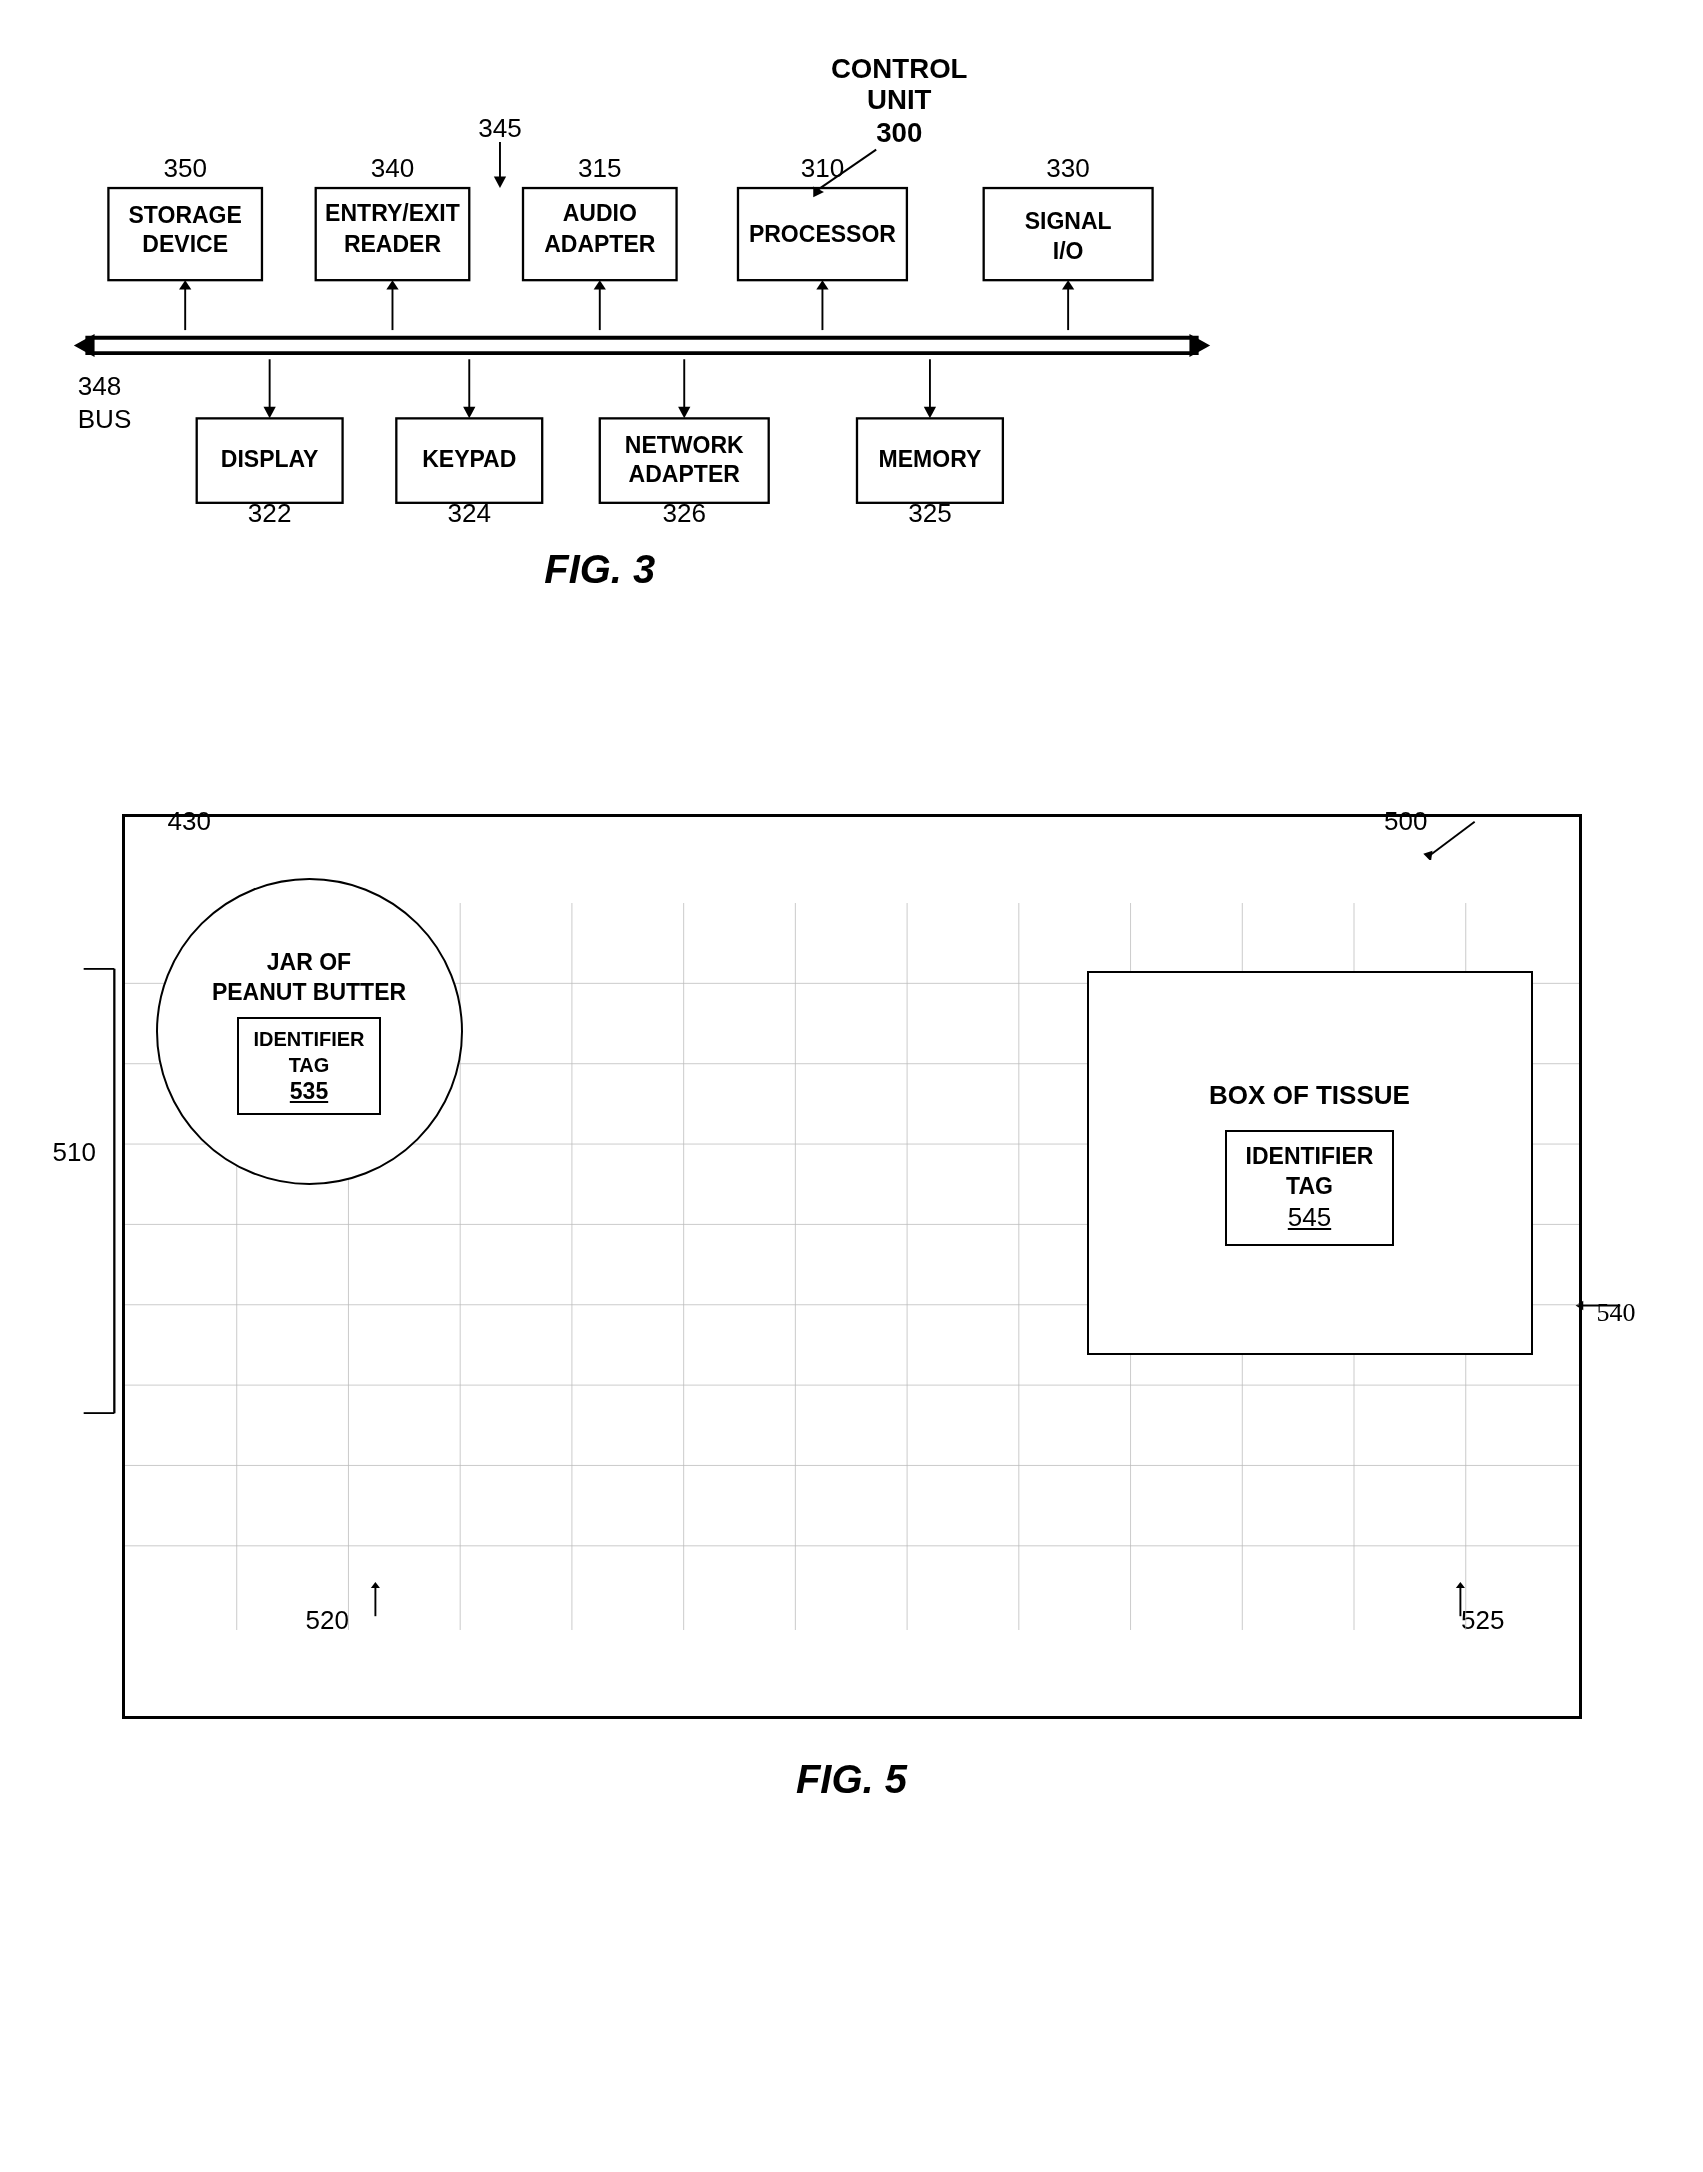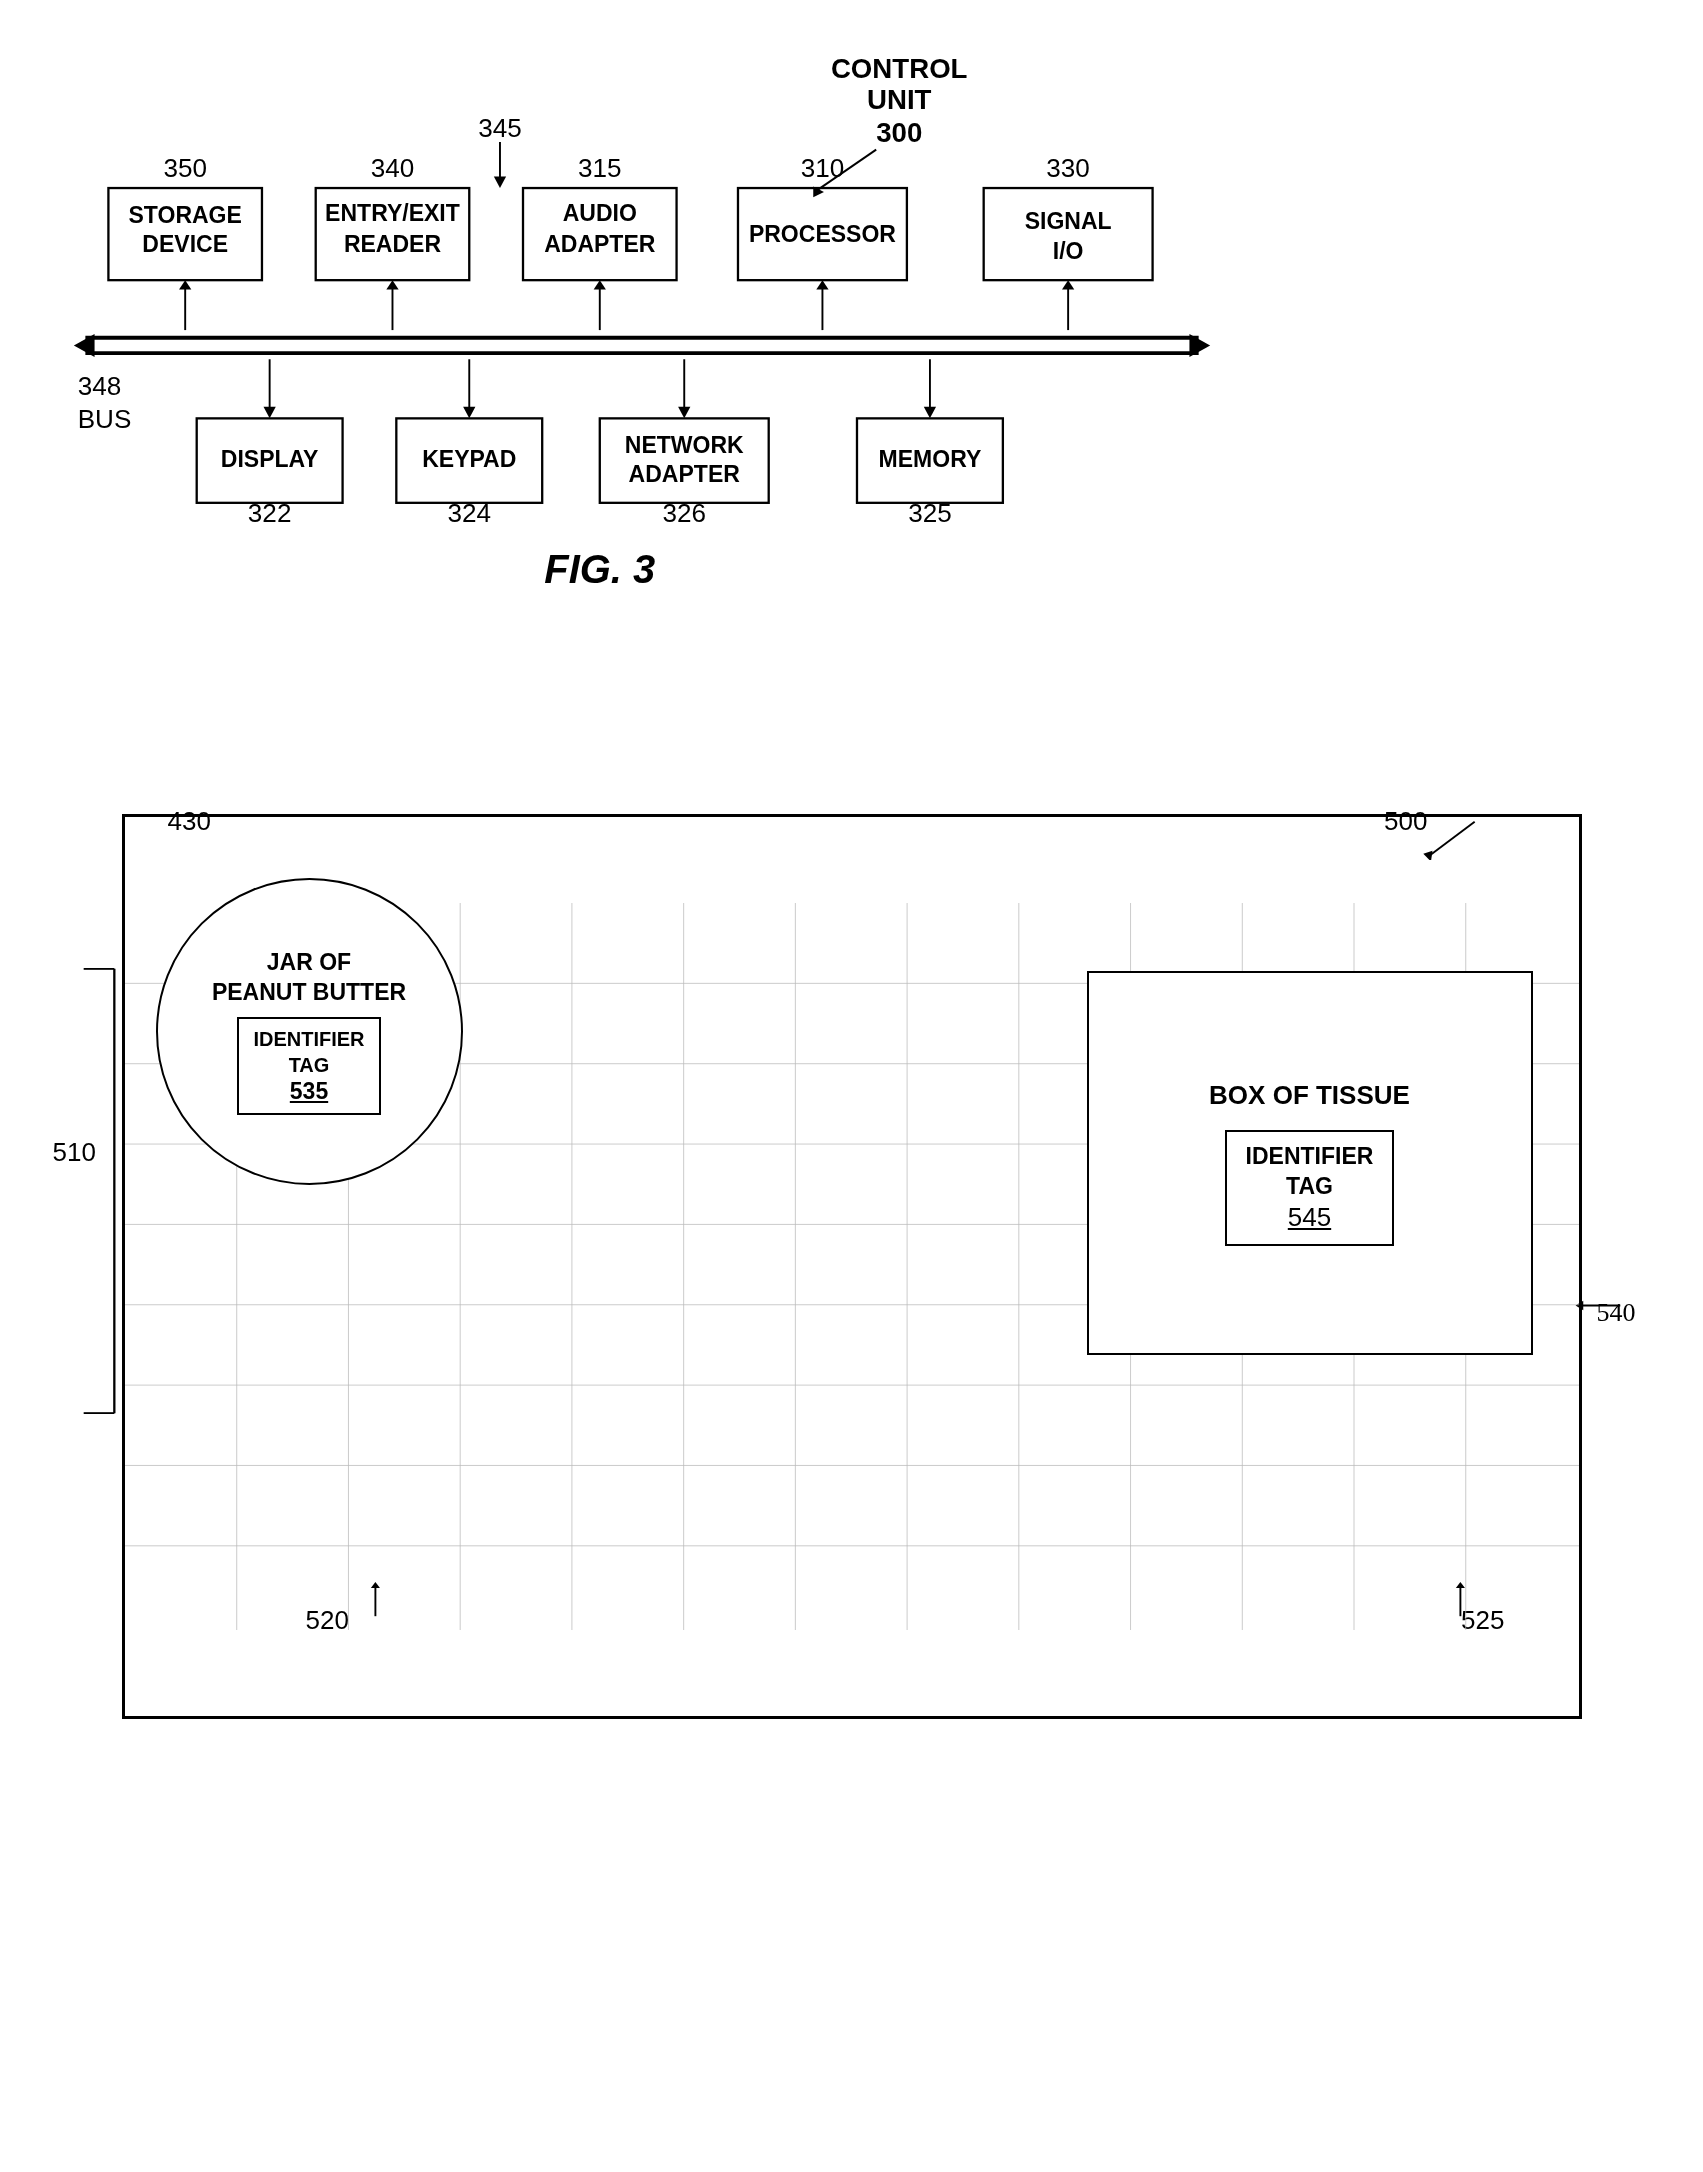--- a/index.html
+++ b/index.html
@@ -223,16 +223,18 @@
       <polygon points="14,8 26,8 20,0" fill="#000"></polygon>
     </svg>
 
     <div style="position:absolute;top:791px;right:77px;font-size:26px;font-family:Arial;">525</div>
 
     <svg style="position:absolute;top:768px;right:91px;" width="46" height="38" viewBox="0 0 60 50">
       <line x1="20" y1="45" x2="20" y2="5" stroke="#000" stroke-width="2.5"></line>
       <polygon points="14,8 26,8 20,0" fill="#000"></polygon>
     </svg>
 
+    <div style="text-align:center;font-size:40px;font-style:italic;font-weight:bold;
+                margin-top:38px;font-family:Arial;">FIG. 5</div>
 
   </div>
 </div>
 
 
 </body></html>

